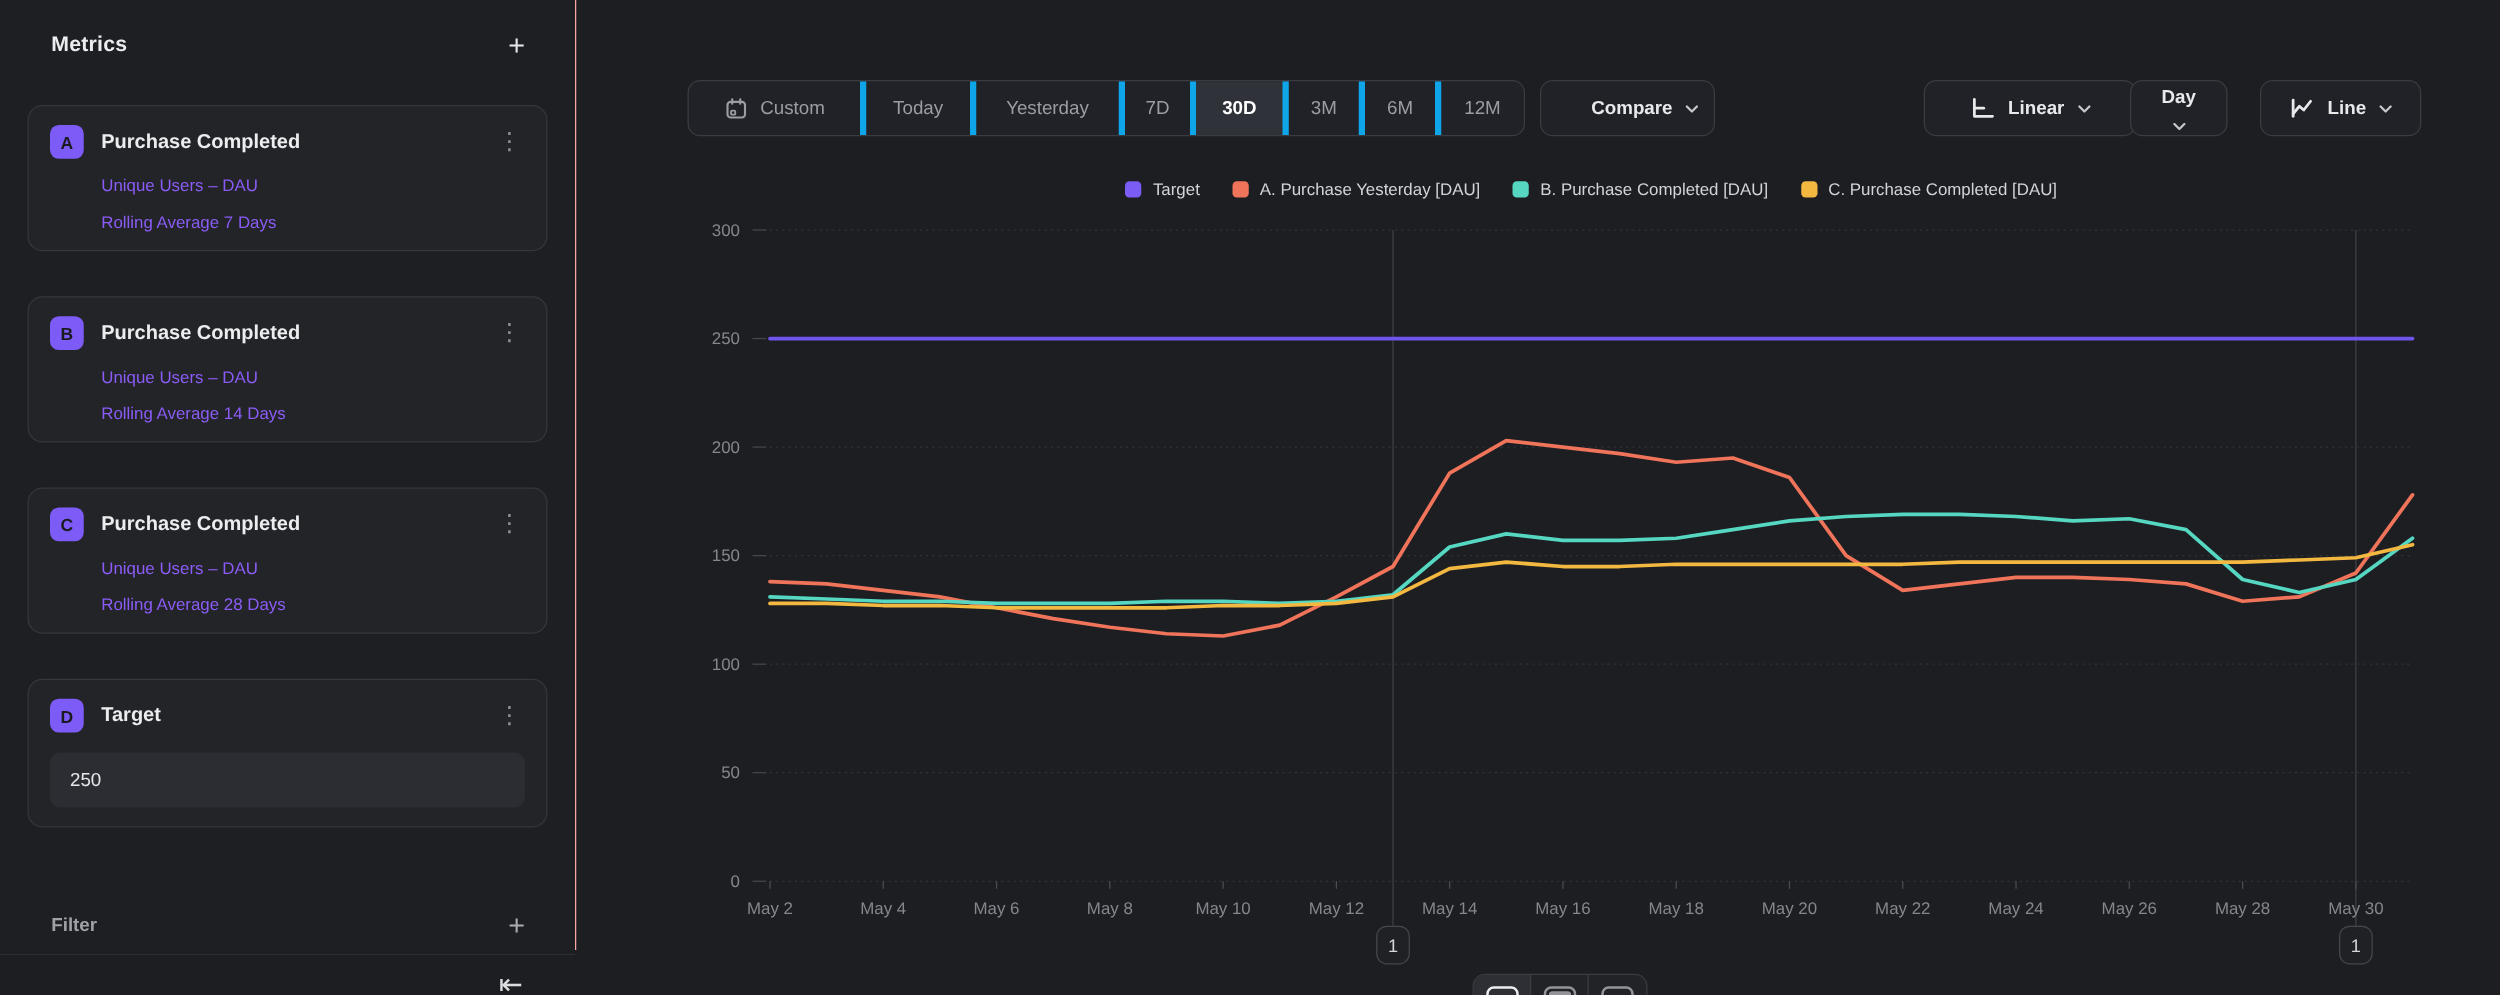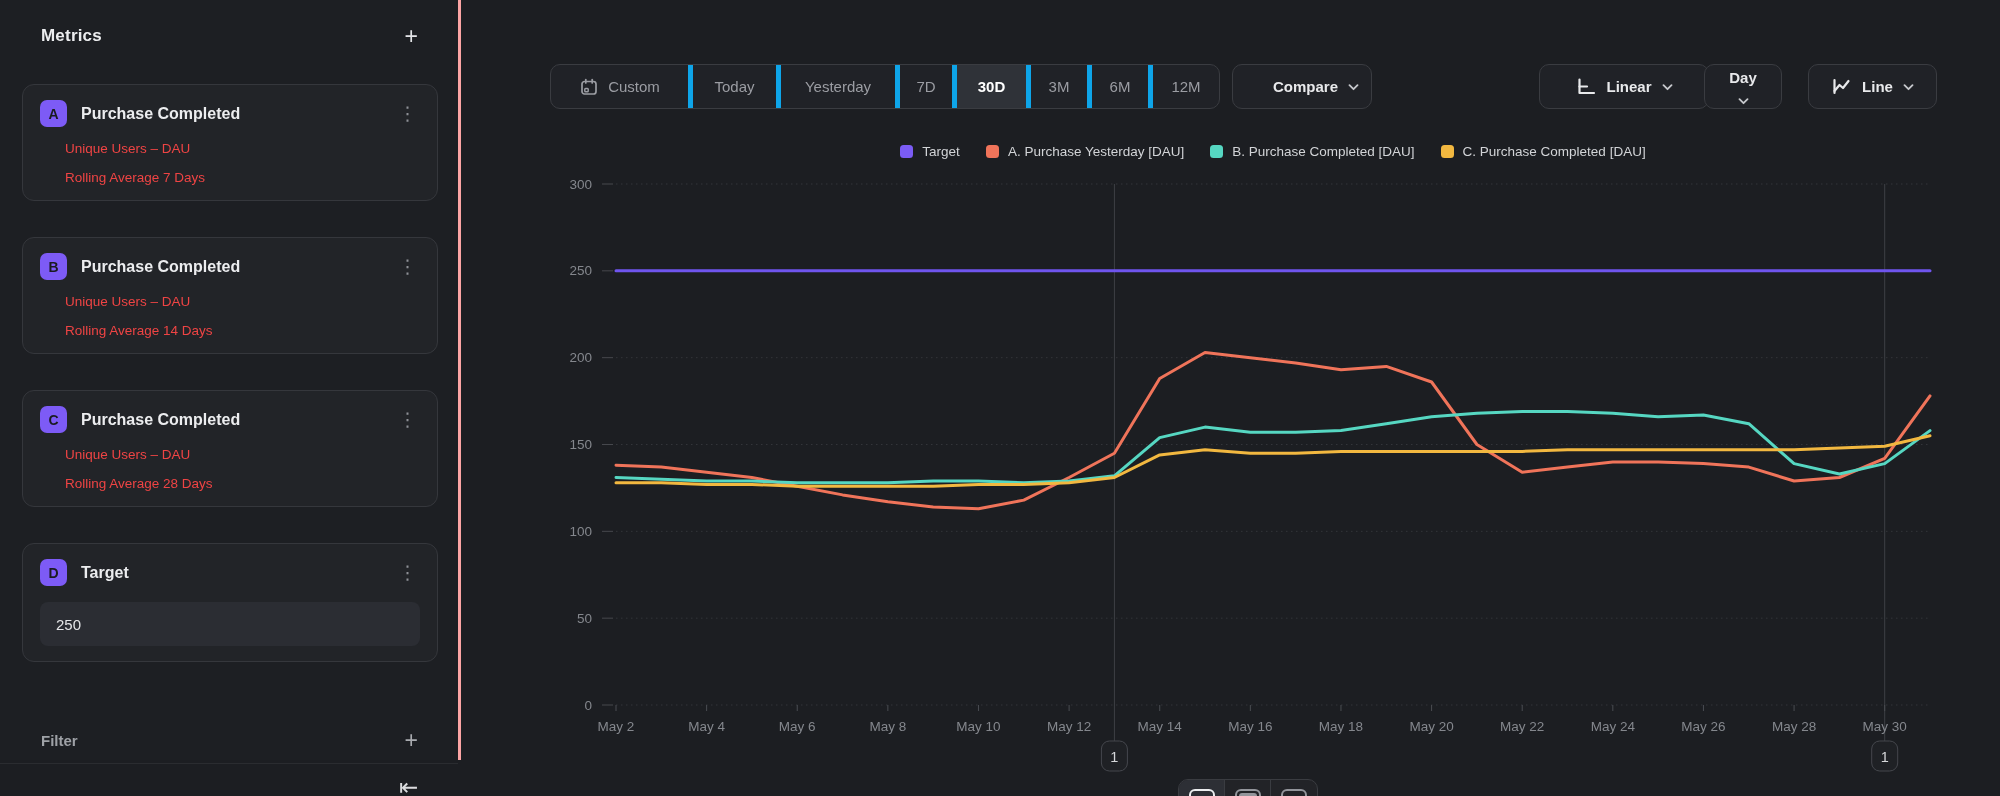--- a/index.html
+++ b/index.html
@@ -6,34 +6,34 @@
   html,body { width:2000px; height:796px; overflow:hidden; }
   body {
     position:relative;
     background:#1C1E22;
     font-family:"Liberation Sans", sans-serif;
     color:#ECEDEF;
   }
 
   
   .sidebar { position:absolute; left:0; top:0; width:461px; height:760px;
-             background:#1D1F23; border-right:3px solid #fca5a5; }
+             background:#1D1F23; border-right:1px solid #fca5a5; }
   .sidebar-header { position:absolute; left:41px; right:40px; top:24px; height:24px;
                     display:flex; justify-content:space-between; align-items:center; }
   .sidebar-title { font-size:17px; font-weight:bold; color:#ECEDEF; letter-spacing:.2px; }
   .plus-btn { font-size:23px; font-weight:400; color:#E3E4E7; line-height:20px; cursor:pointer; }
   .metric-card { position:absolute; left:22px; width:416px; border:1px solid #35373C;
                  border-radius:12px; background:#222428; padding:15px 17px; }
   .card-row1 { display:flex; align-items:center; }
   .metric-badge { width:27px; height:27px; border-radius:7px; background:#7D5BF6;
                   color:#1A1B20; font-size:14px; font-weight:bold;
                   display:flex; align-items:center; justify-content:center; flex:0 0 auto; }
   .metric-title { font-size:16px; font-weight:bold; color:#ECEDEF; margin-left:14px; flex:1 1 auto; }
   .kebab { color:#8E9096; font-size:19px; line-height:18px; cursor:pointer; padding:0 3px; }
-  .metric-sub { font-size:13.5px; color:#ef4444; margin-left:25px; margin-top:14px; }
+  .metric-sub { font-size:13.5px; color:#8b5cf6; margin-left:41px; margin-top:14px; }
   .target-input { display:block; width:100%; height:44px; margin-top:16px; border:none;
                   border-radius:8px; background:#2B2D33; color:#E5E6E8; font-size:15px;
                   padding:0 16px; font-family:"Liberation Sans", sans-serif; outline:none; }
   .filter-row { position:absolute; left:41px; right:40px; top:729px; height:22px;
                 display:flex; justify-content:space-between; align-items:center; }
   .filter-label { font-size:15px; font-weight:bold; color:#9EA1A6; }
   .filter-plus { color:#A9ABB0; }
   .sidebar-divider { position:absolute; left:0; right:0; top:763px; border-top:1px solid #2A2C30; }
   .collapse-btn { position:absolute; left:399px; top:774px; font-size:23px; color:#DBDCDE; cursor:pointer; }
 

